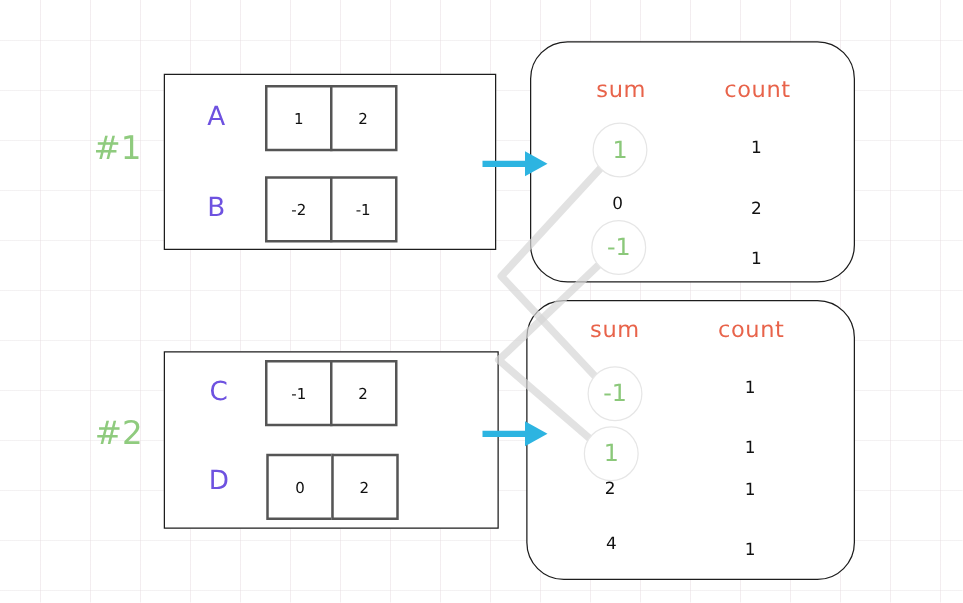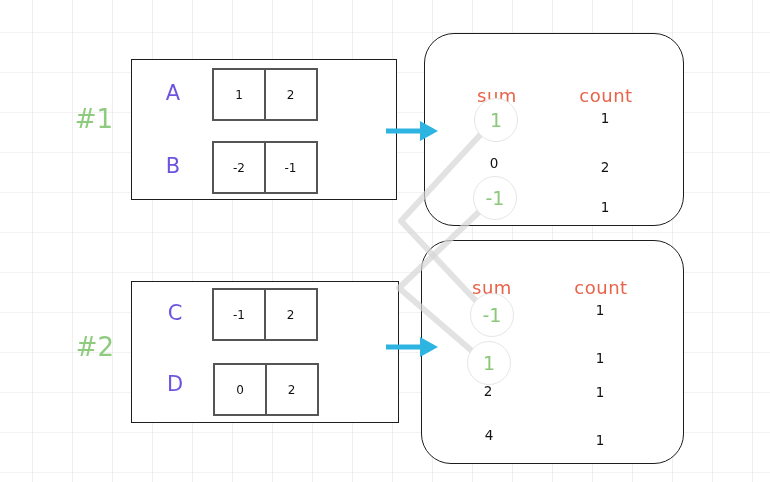--- a/index.html
+++ b/index.html
@@ -36,21 +36,21 @@
   .tag{ color:#8fcb7e; font-size:26px; font-weight:500; z-index:4; }
   .cells{ position:absolute; display:flex; z-index:3; }
   .cell{
     width:50px;height:49px;
     border:2.5px solid #555555;
     display:flex;align-items:center;justify-content:center;
     font-size:12px;color:#111;
     background:#fff;
   }
   .cell + .cell{ margin-left:-2.5px; }
-  .res-header{ color:#e8634a; font-size:18px; letter-spacing:0.5px;margin-top:23px; }
+  .res-header{ color:#e8634a; font-size:18px; letter-spacing:0.5px; }
   .val{ font-size:13.5px; color:#111; }
   .circ{
     width:42px;height:42px;
     border:1.5px solid #e6e6e6;
     border-radius:50%;
     background:#ffffff;
     display:flex;align-items:center;justify-content:center;
     color:#8bc87a;font-size:19px;
     z-index:6;
   }

